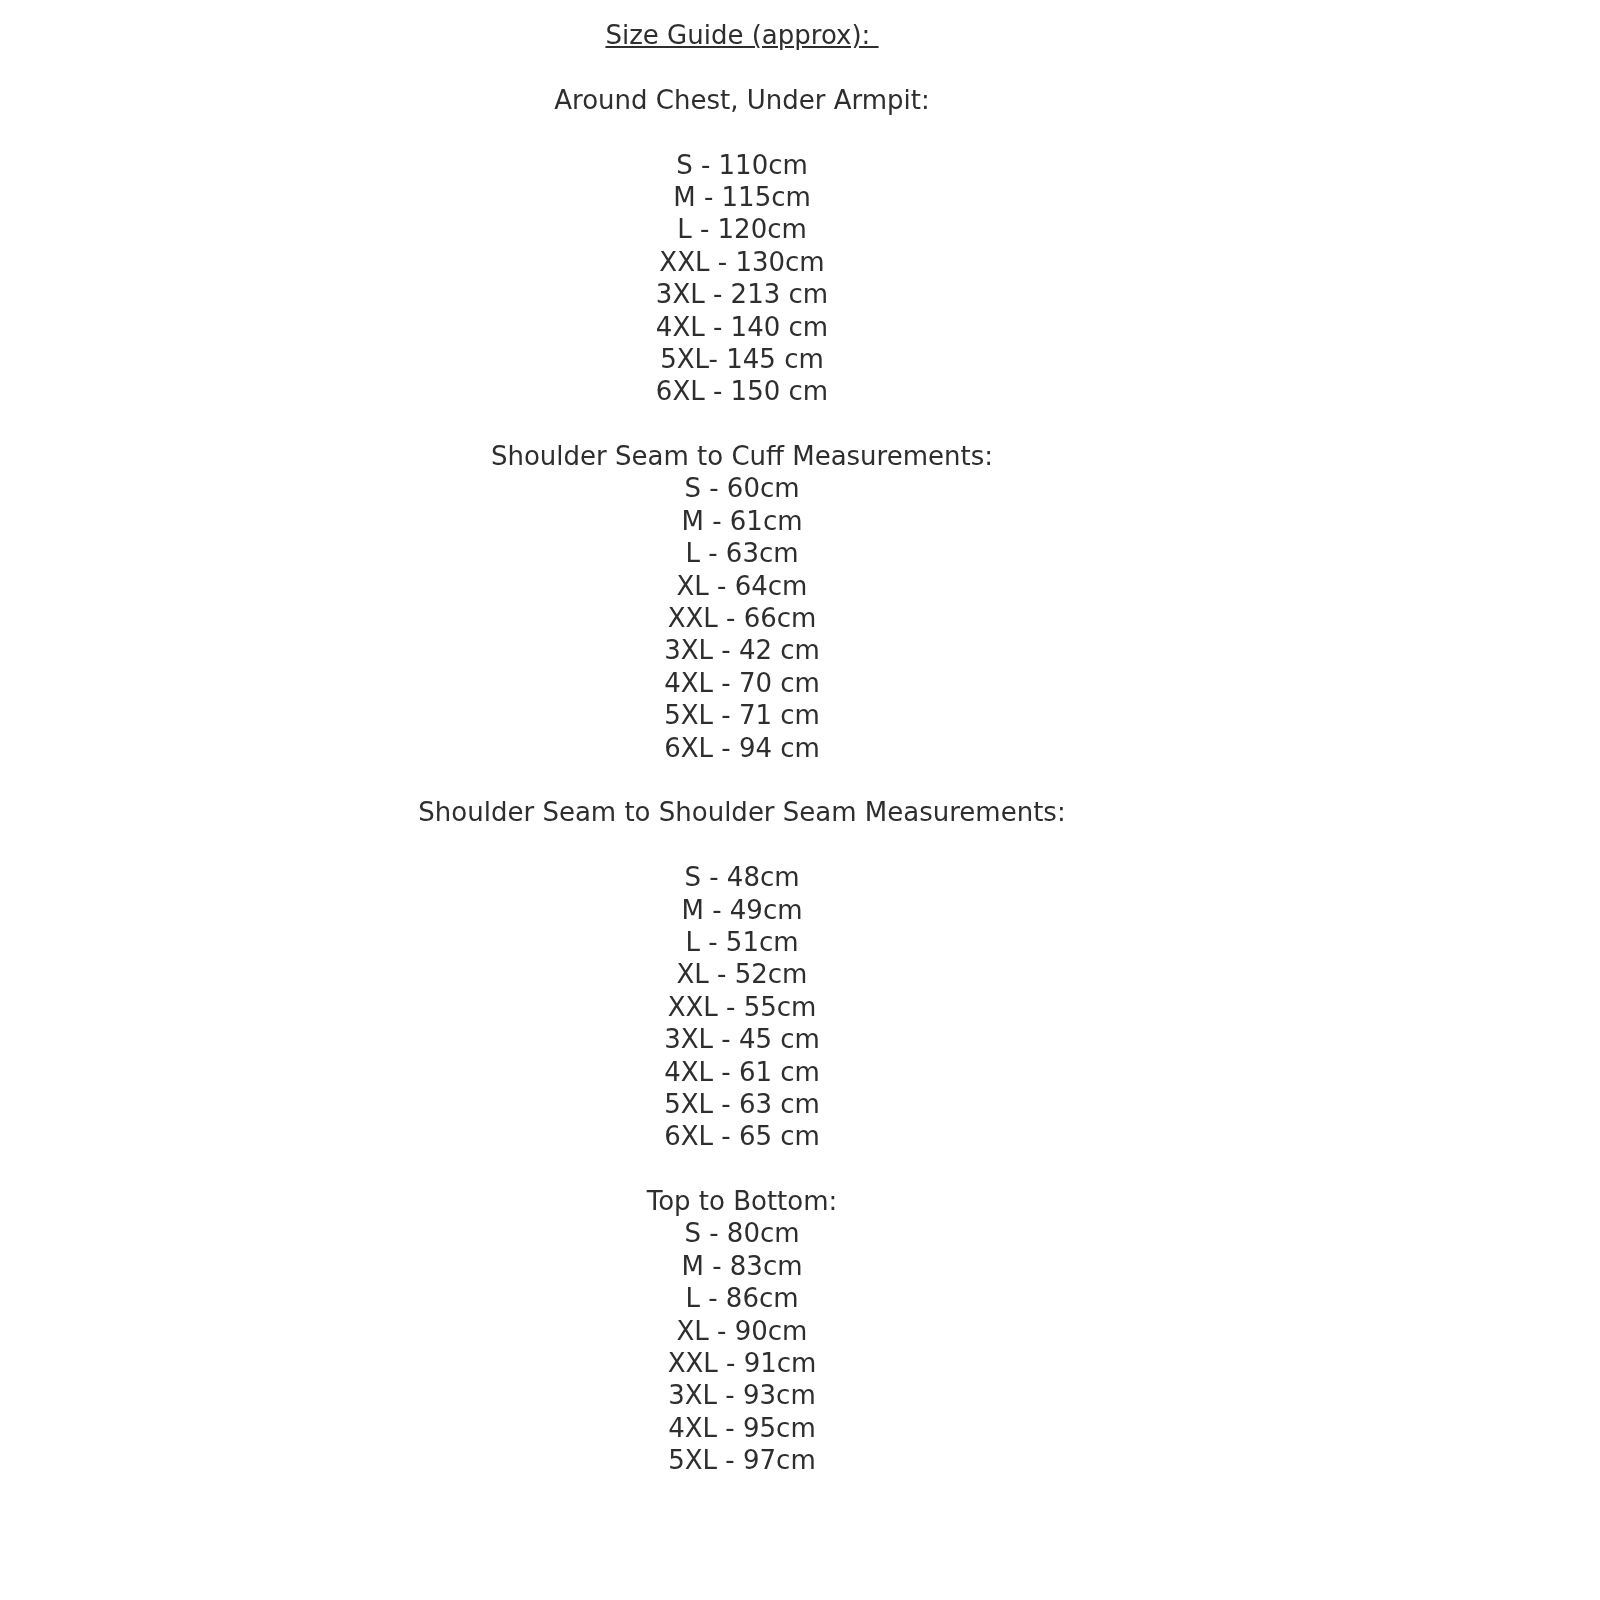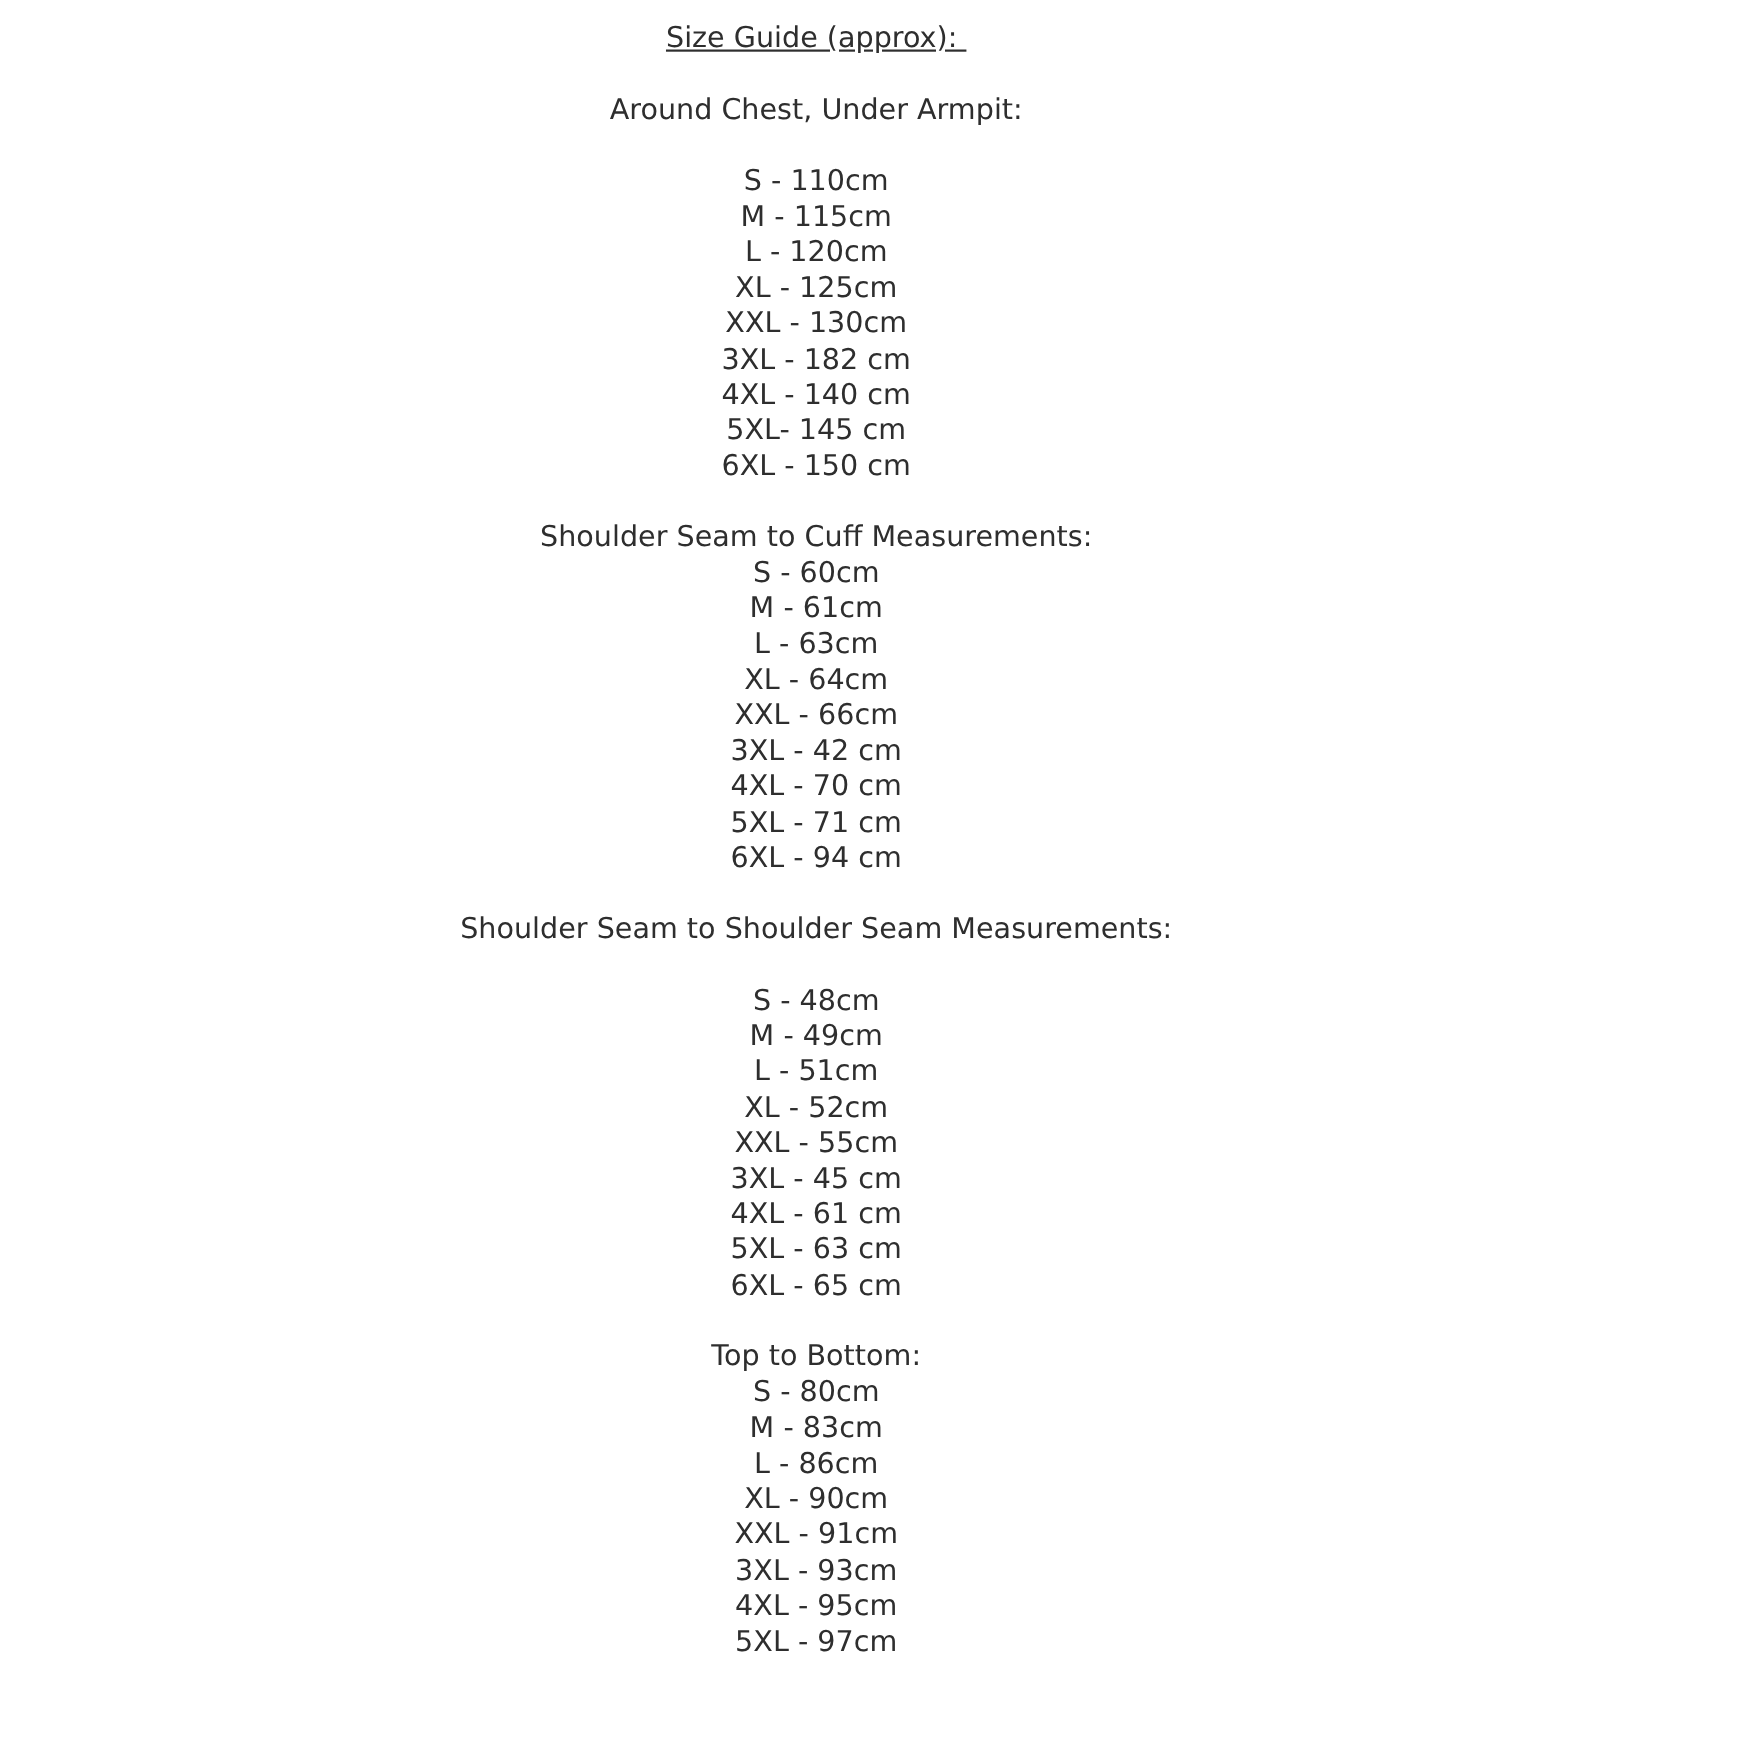--- a/index.html
+++ b/index.html
@@ -40,23 +40,22 @@
 <div class="doc">
 
   <div class="line"><span class="title-text">Size Guide (approx): </span></div>
   <div class="line blank"></div>
 
   <div class="line">Around Chest, Under Armpit:</div>
   <div class="line blank"></div>
   <div class="line">S - 110cm</div>
   <div class="line">M - 115cm</div>
   <div class="line">L - 120cm</div>
-  <div class="line">XL - 125cm</div>
   <div class="line">XXL - 130cm</div>
-  <div class="line">3XL - 182 cm</div>
+  <div class="line">3XL - 213 cm</div>
   <div class="line">4XL - 140 cm</div>
   <div class="line">5XL- 145 cm</div>
   <div class="line">6XL - 150 cm</div>
   <div class="line blank"></div>
 
   <div class="line">Shoulder Seam to Cuff Measurements:</div>
   <div class="line">S - 60cm</div>
   <div class="line">M - 61cm</div>
   <div class="line">L - 63cm</div>
   <div class="line">XL - 64cm</div>

